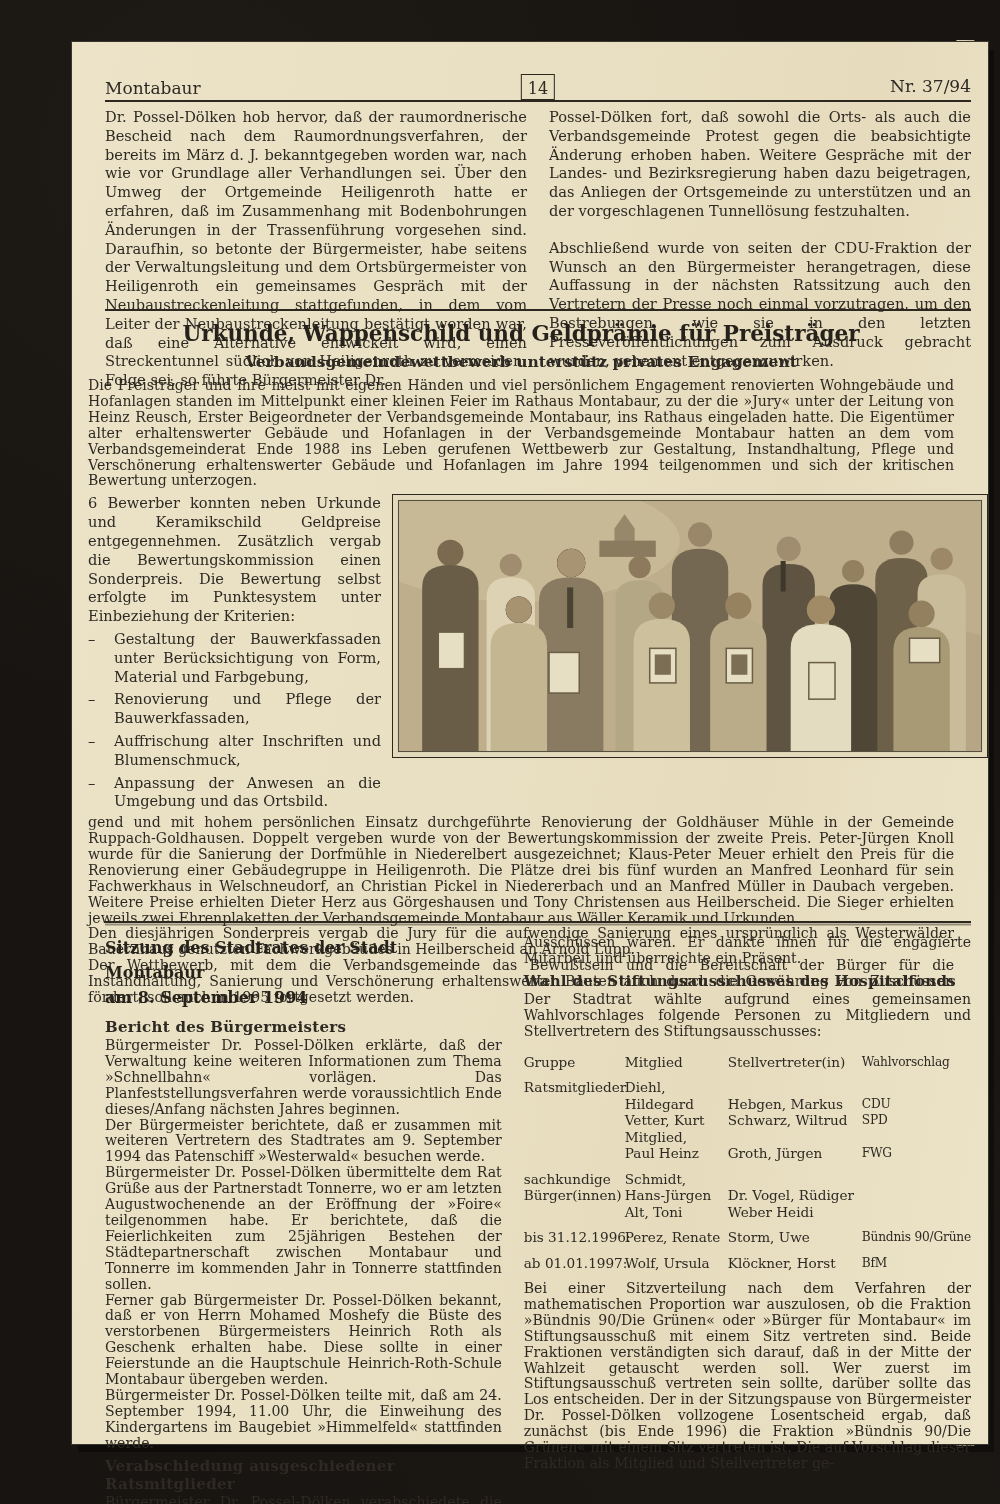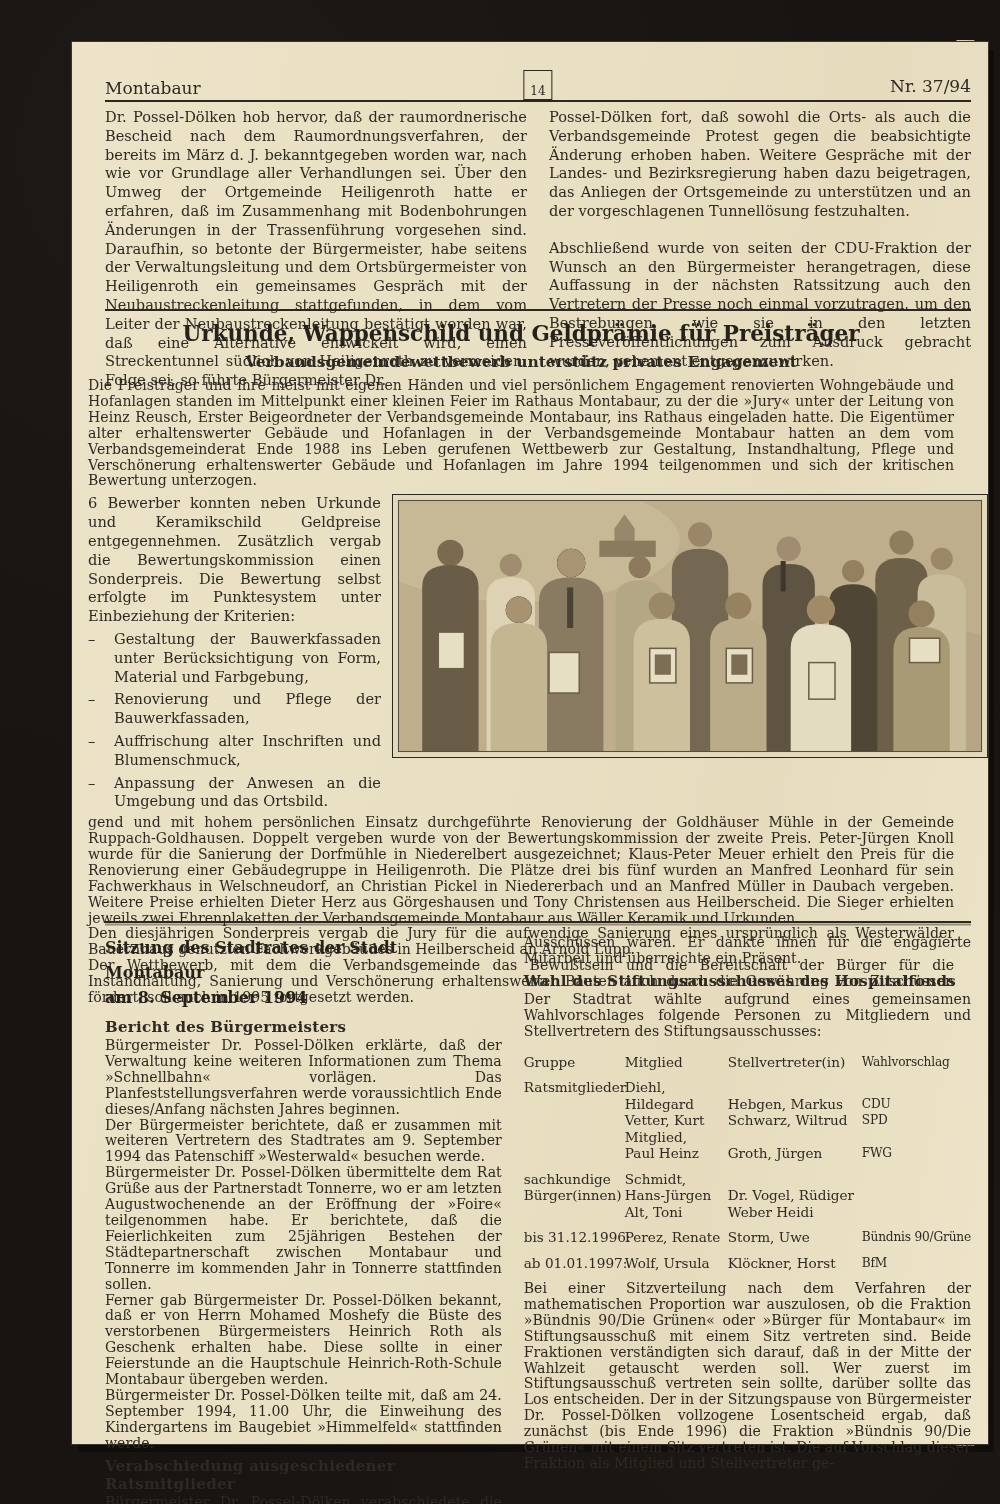--- a/index.html
+++ b/index.html
@@ -25,21 +25,21 @@
     color:#2e2a23;
     margin-left:32px;
   }
   .abs{position:absolute;}
   .rule{position:absolute;left:33px;width:866px;background:#2c2820;}
   
   .hdr{position:absolute;left:33px;top:30px;width:866px;height:26px;}
   .hdr-left{position:absolute;left:0;bottom:0;font-size:17px;}
   .hdr-right{position:absolute;right:0;bottom:2px;font-size:17px;}
   .hdr-page{position:absolute;left:50%;transform:translateX(-50%);bottom:-2px;
-    border:1.5px solid #2c2820;padding:13px 6px 1px 6px;font-size:12px;background:transparent;}
+    border:1.5px solid #2c2820;padding:4px 6px 1px 6px;font-size:16px;background:transparent;}
   
   .just{text-align:justify;}
   .loose{font-size:14.6px;line-height:18.8px;}
   .tight{font-size:14.1px;line-height:15.9px;}
   p{margin:0;}
   .cols{display:flex;gap:22px;}
   .col{flex:1 1 0;}
   .gap-after{margin-bottom:18px;}
   
   .award-title{text-align:center;font-weight:bold;font-size:21.5px;line-height:26px;margin:0 0 5px 0;color:#26221b;}

